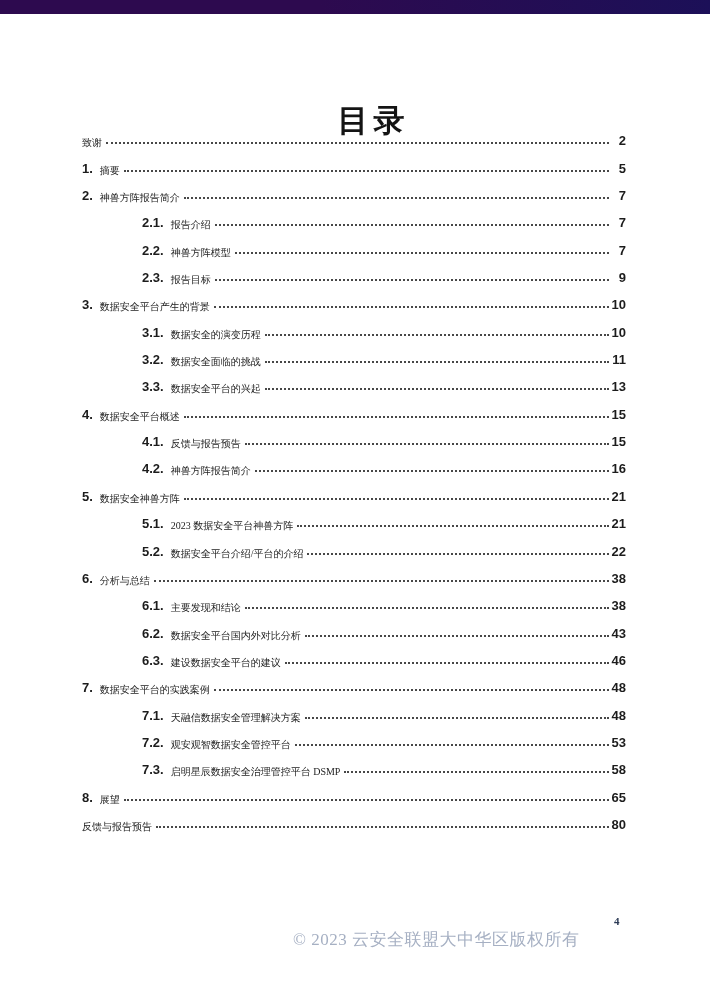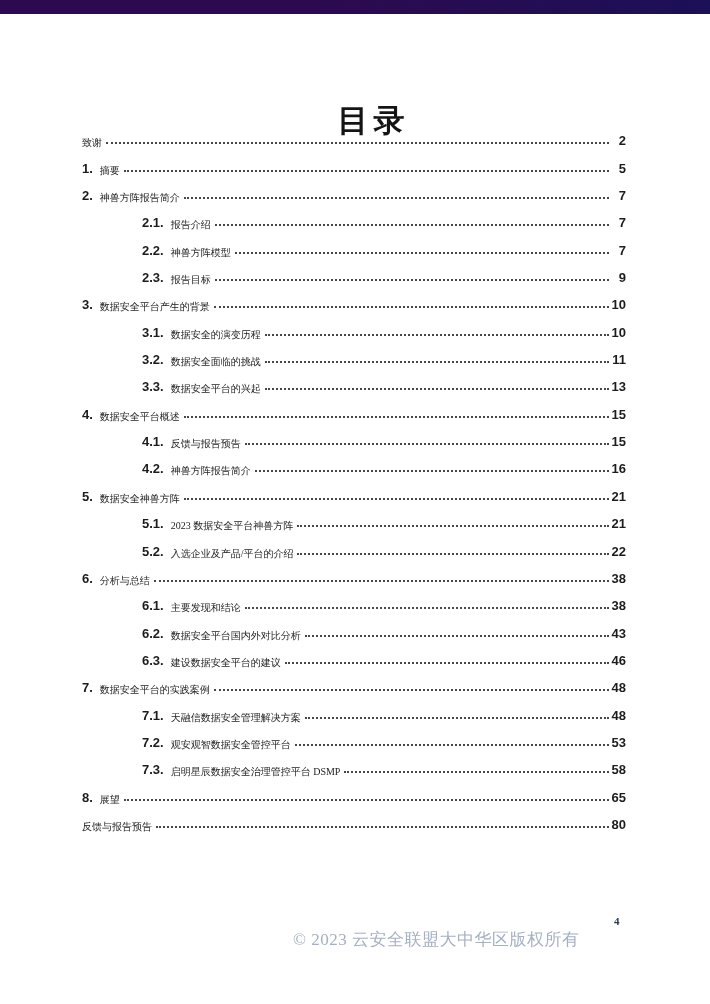--- a/index.html
+++ b/index.html
@@ -168,21 +168,21 @@
       <span class="toc-page">21</span>
     </div>
       <div class="toc-row indent">
       <span class="toc-num">5.1.</span>
       <span class="toc-label">2023 数据安全平台神兽方阵</span>
       <span class="leader"></span>
       <span class="toc-page">21</span>
     </div>
       <div class="toc-row indent">
       <span class="toc-num">5.2.</span>
-      <span class="toc-label">入选企业及产品/平台的介绍</span>
+      <span class="toc-label">数据安全平台介绍/平台的介绍</span>
       <span class="leader"></span>
       <span class="toc-page">22</span>
     </div>
       <div class="toc-row">
       <span class="toc-num">6.</span>
       <span class="toc-label">分析与总结</span>
       <span class="leader"></span>
       <span class="toc-page">38</span>
     </div>
       <div class="toc-row indent">

